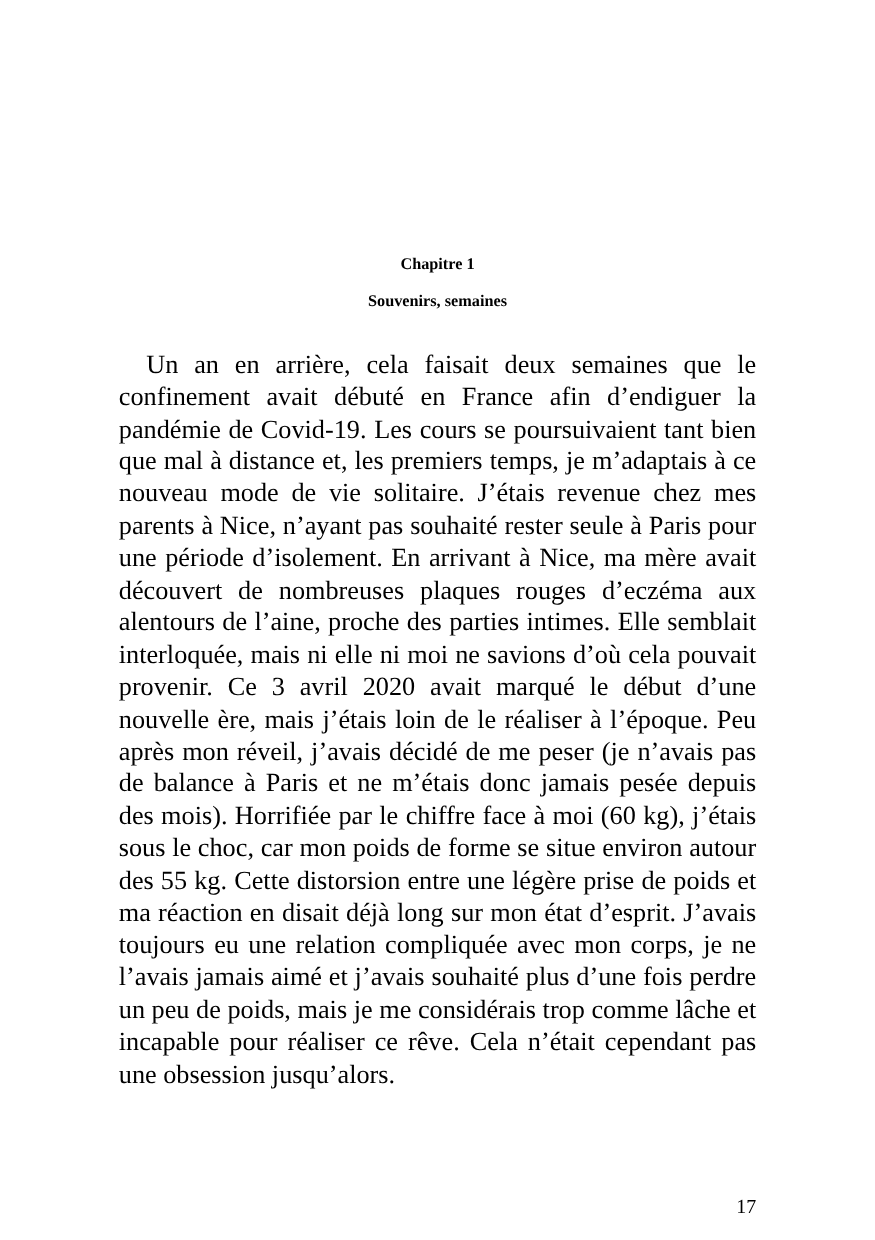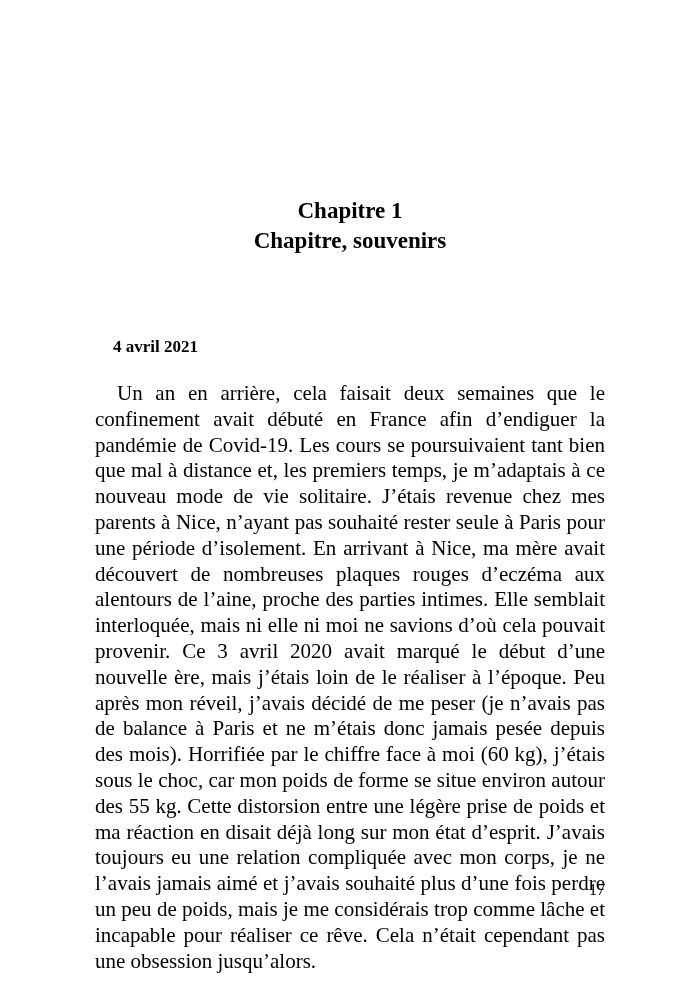--- a/index.html
+++ b/index.html
@@ -26,21 +26,21 @@
     position: absolute;
     left: 95px;
     top: 0;
     width: 510px;
   }
 
   
   .chapter-heading {
     text-align: center;
     font-weight: bold;
-    font-size: 23px;
+    font-size: 13px;
     line-height: 30px;
     margin: 0;
     padding-top: 196px;
   }
   .chapter-heading .line {
     display: block;
     white-space: pre;
   }
 
   
@@ -63,40 +63,39 @@
     text-justify: inter-word;
     text-indent: 22px;
     hyphens: none;
     -webkit-hyphens: none;
   }
 
   
   .folio {
     position: absolute;
     right: 95px;
-    top: 880px;
+    top: 956px;
     width: 60px;
     text-align: right;
     font-size: 16px;
     line-height: 20px;
   }
 </style>
 </head>
 <body>
 
 <div class="page">
 
   <div class="content">
 
     <h1 class="chapter-heading">
       <span class="line">Chapitre 1</span>
-      <span class="line">Chapitre, souvenirs</span>
+      <span class="line">Souvenirs, semaines</span>
     </h1>
 
-    <p class="entry-date">4 avril 2021</p>
 
     <p class="body-paragraph">Un an en arrière, cela faisait deux semaines que le confinement avait débuté en France afin d’endiguer la pandémie de Covid-19. Les cours se poursuivaient tant bien que mal à distance et, les premiers temps, je m’adaptais à ce nouveau mode de vie solitaire. J’étais revenue chez mes parents à Nice, n’ayant pas souhaité rester seule à Paris pour une période d’isolement. En arrivant à Nice, ma mère avait découvert de nombreuses plaques rouges d’eczéma aux alentours de l’aine, proche des parties intimes. Elle semblait interloquée, mais ni elle ni moi ne savions d’où cela pouvait provenir. Ce 3 avril 2020 avait marqué le début d’une nouvelle ère, mais j’étais loin de le réaliser à l’époque. Peu après mon réveil, j’avais décidé de me peser (je n’avais pas de balance à Paris et ne m’étais donc jamais pesée depuis des mois). Horrifiée par le chiffre face à moi (60 kg), j’étais sous le choc, car mon poids de forme se situe environ autour des 55 kg. Cette distorsion entre une légère prise de poids et ma réaction en disait déjà long sur mon état d’esprit. J’avais toujours eu une relation compliquée avec mon corps, je ne l’avais jamais aimé et j’avais souhaité plus d’une fois perdre un peu de poids, mais je me considérais trop comme lâche et incapable pour réaliser ce rêve. Cela n’était cependant pas une obsession jusqu’alors.</p>
 
   </div>
 
   <div class="folio">17</div>
 
 </div>
 
 </body></html>

